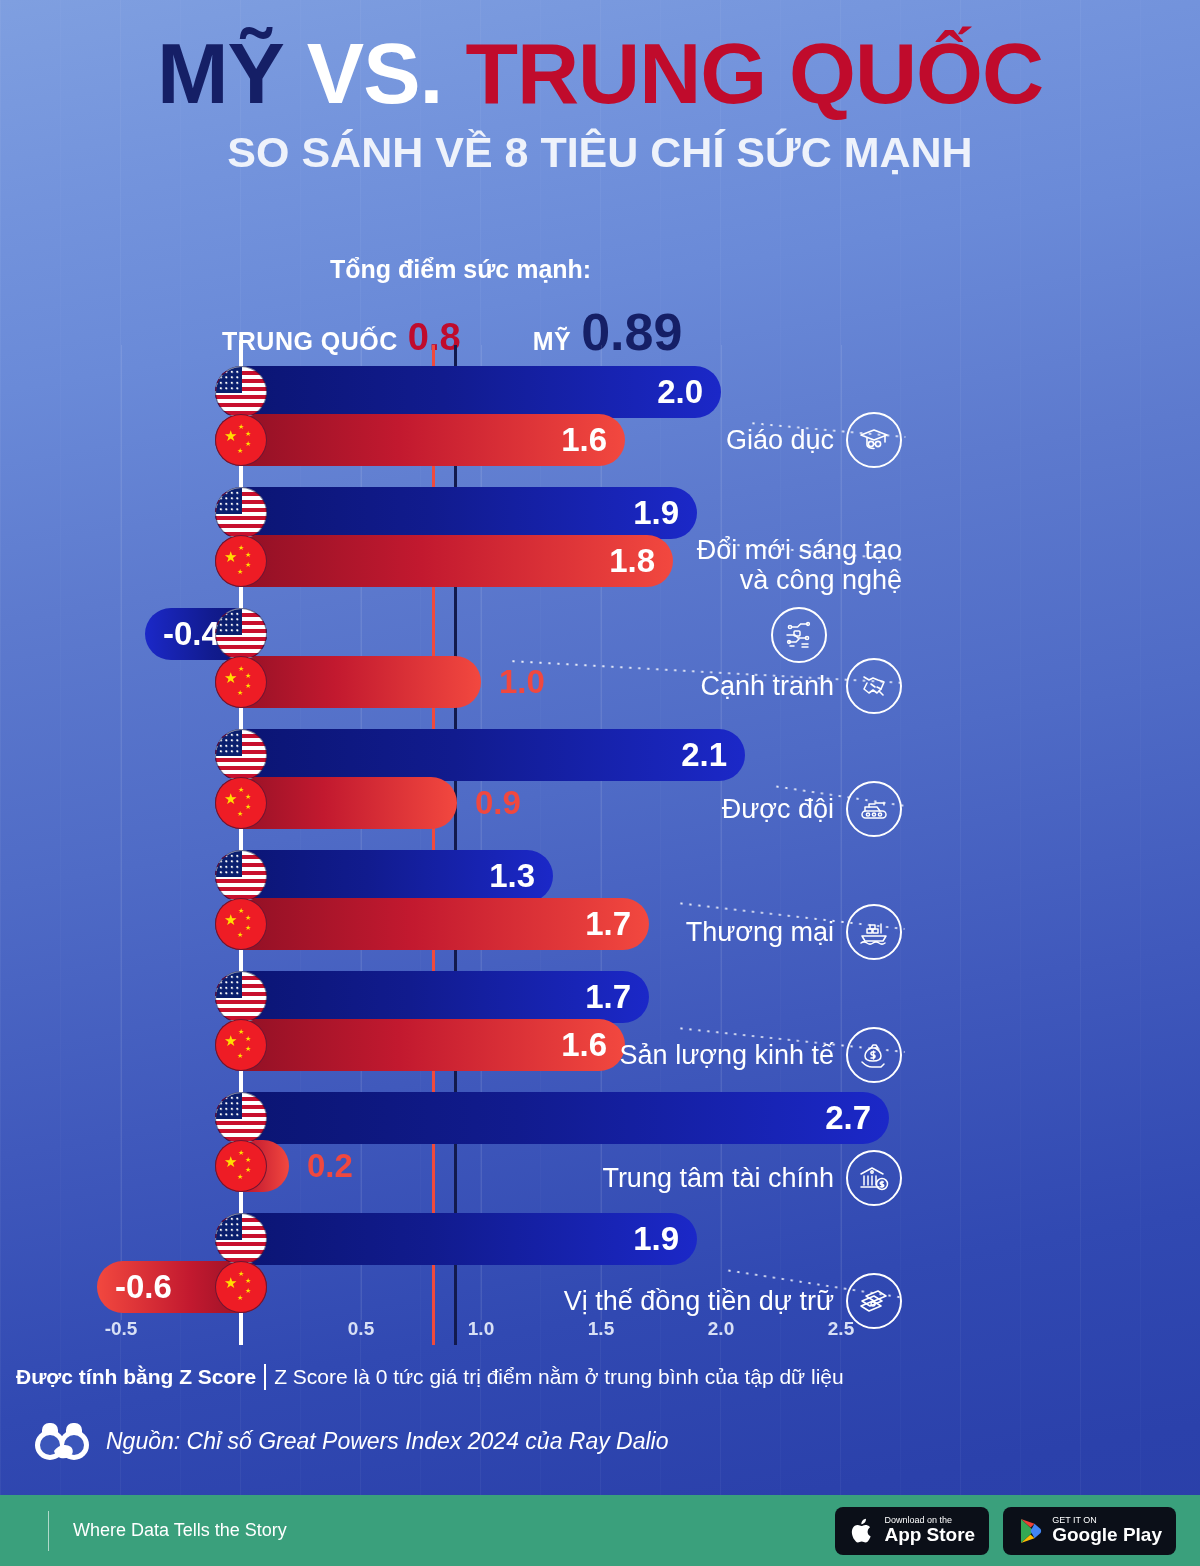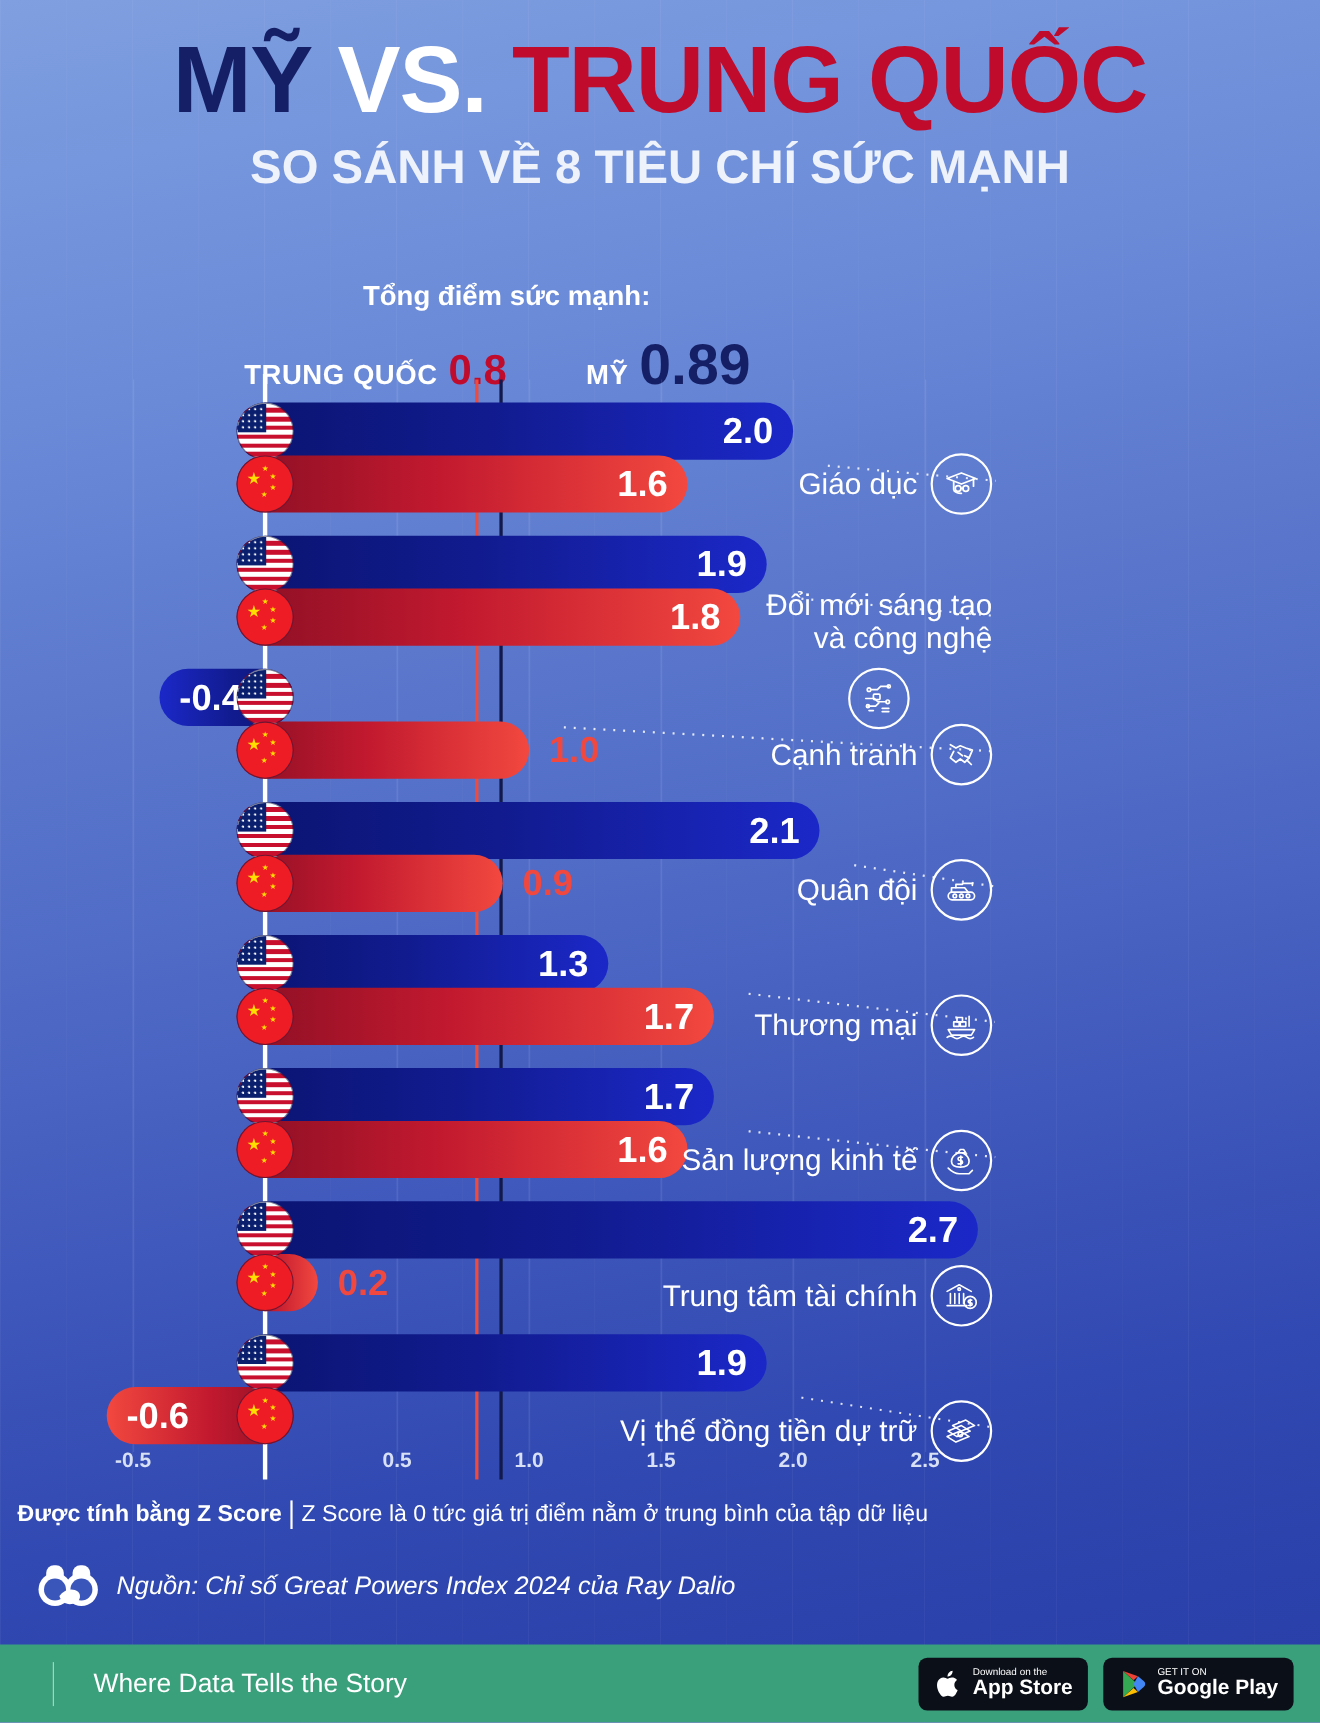--- a/index.html
+++ b/index.html
@@ -167,21 +167,21 @@
     position: absolute; left: 0; bottom: 0; width: 1200px; height: 71px;
     background: #3aa07c;
     display: flex; align-items: center; padding: 0 24px;
   }
   .footer .brand { display: flex; align-items: center; gap: 10px; }
   .footer .logo-mark { width: 46px; height: 46px; }
   .footer .wordmark { display: flex; flex-direction: column; }
   .footer .wordmark .wm-main { font-size: 34px; font-weight: 800; color: #ffffff; line-height: .95; letter-spacing: -0.5px; }
   .footer .wordmark .wm-sub { font-size: 11px; font-weight: 700; color: #ffffff; letter-spacing: 1.2px; }
   .footer .divider { width: 1px; height: 40px; background: rgba(255,255,255,.6); margin: 0 24px; }
-  .footer .tagline { font-size: 24px; color: #ffffff; margin-left: 12px; }
+  .footer .tagline { font-size: 18px; color: #ffffff; }
   .footer .spacer { flex: 1; }
   .footer .badge {
     background: #0b0f18; border-radius: 8px; height: 48px; padding: 0 14px;
     display: flex; align-items: center; gap: 9px; margin-left: 14px;
   }
   .footer .badge .bi { width: 26px; height: 28px; }
   .footer .badge .bt { display: flex; flex-direction: column; color: #fff; }
   .footer .badge .bt .l1 { font-size: 9px; line-height: 1.1; }
   .footer .badge .bt .l2 { font-size: 19px; font-weight: 700; line-height: 1.05; }
 </style>
@@ -379,21 +379,21 @@
         <span class="cat-icon">
           <svg viewBox="0 0 34 34" fill="none" stroke="#fff" stroke-width="1.6" stroke-linecap="round" stroke-linejoin="round">
             <path d="M7 8l5 3 4-2 5 2 6 2-3 7-4-2"></path>
             <path d="M10 14l-3 6 5 4 4-3 4 3 4-4"></path>
             <path d="M14 15l4 3"></path>
             <path d="M22 22l4 4"></path>
           </svg>
         </span>
       </div>
       <div class="cat" style="top: 781px;">
-        <span class="cat-text">Quân đội</span>
+        <span class="cat-text">Được đội</span>
         <span class="cat-icon">
           <svg viewBox="0 0 34 34" fill="none" stroke="#fff" stroke-width="1.5" stroke-linecap="round" stroke-linejoin="round">
             <rect x="5" y="19" width="24" height="7" rx="3.5"></rect>
             <circle cx="11" cy="22.5" r="1.6"></circle>
             <circle cx="17" cy="22.5" r="1.6"></circle>
             <circle cx="23" cy="22.5" r="1.6"></circle>
             <path d="M8 19v-4h12l3 4"></path>
             <path d="M12 15v-3h6"></path>
             <path d="M18 11h9v2"></path>
           </svg>

